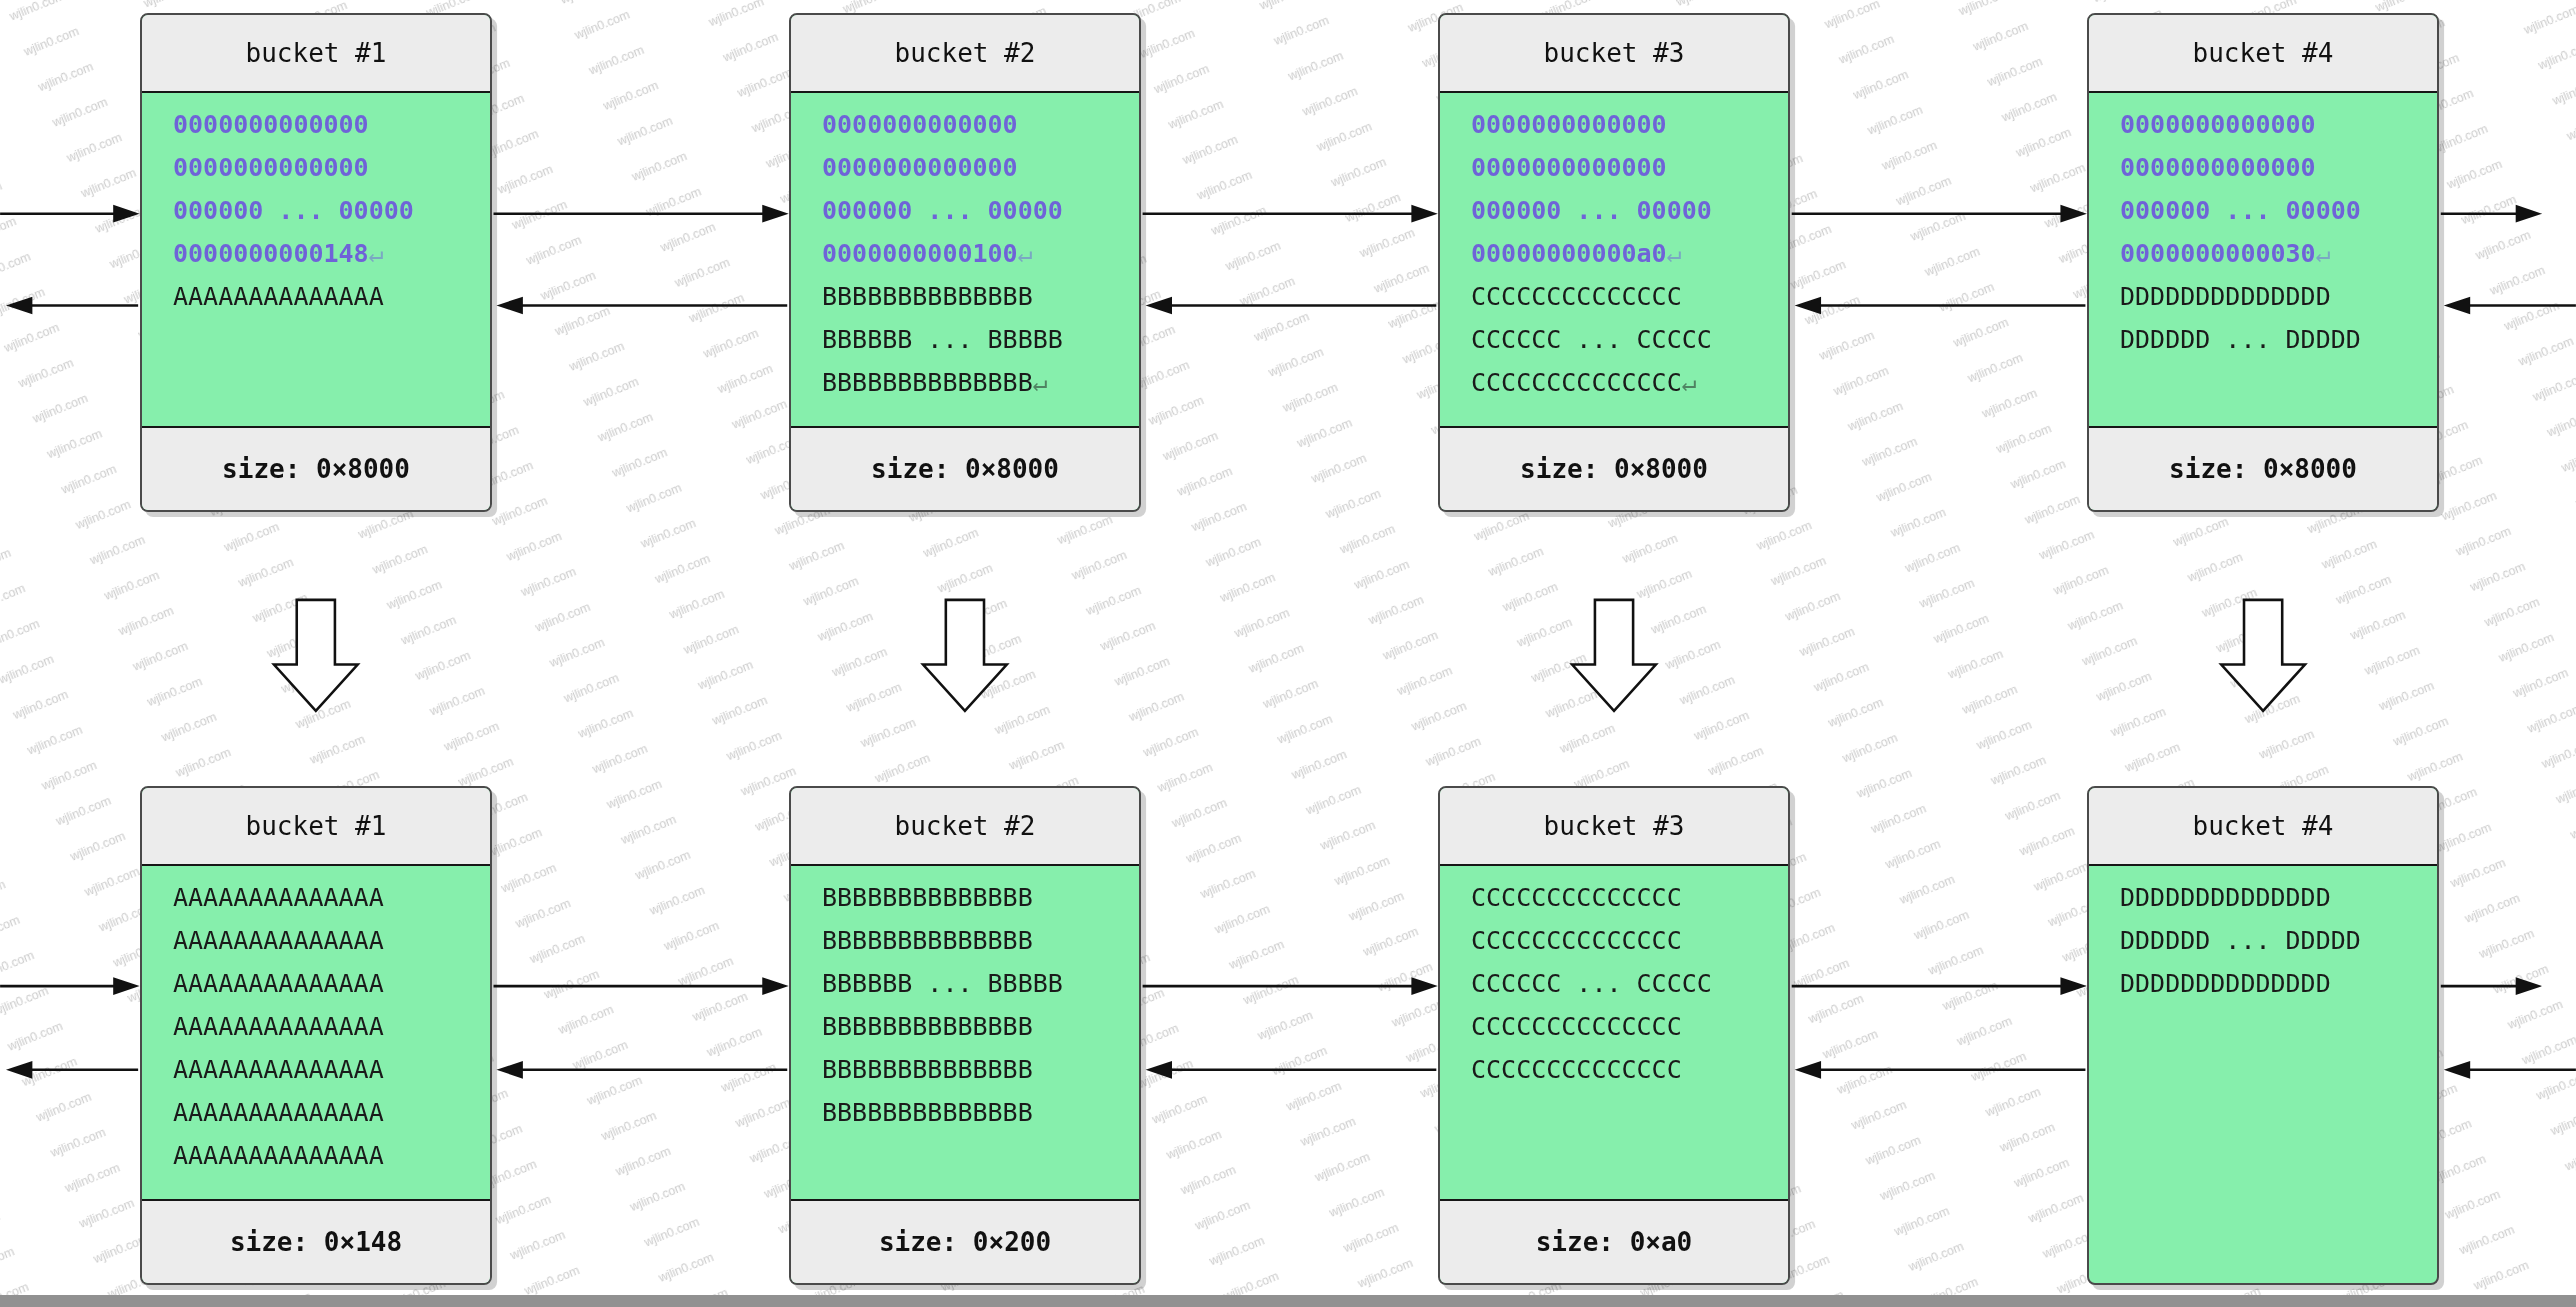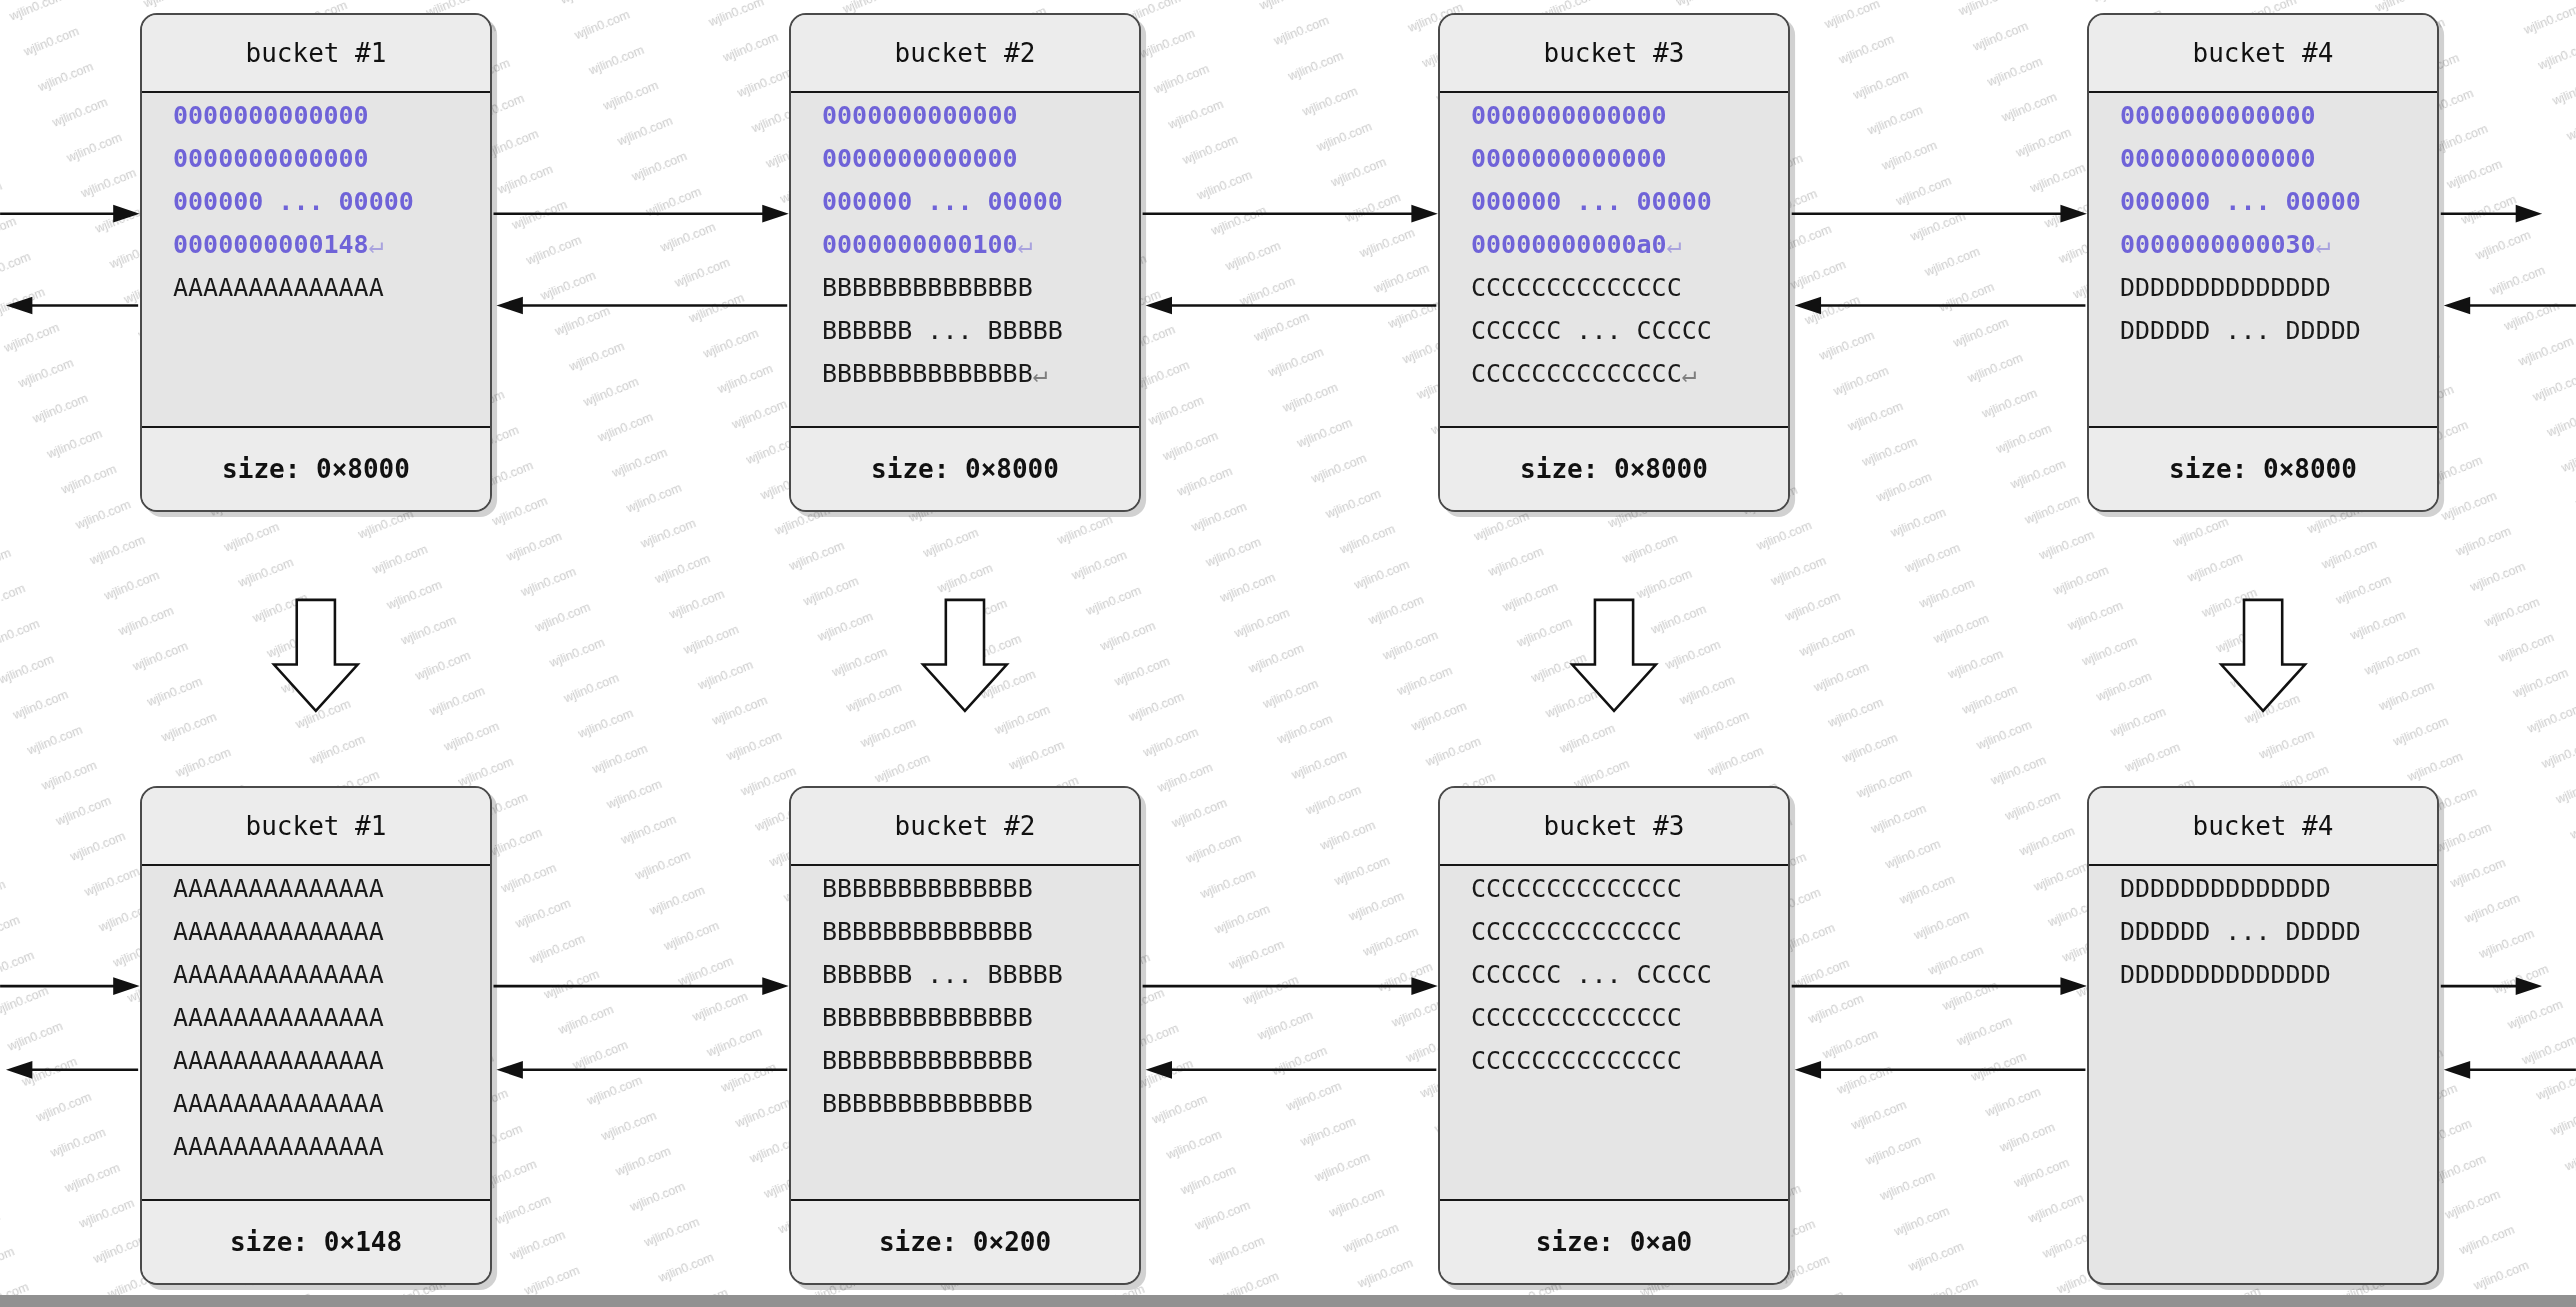--- a/index.html
+++ b/index.html
@@ -9,38 +9,38 @@
     background:#ffffff;
     overflow:hidden;
     font-family:"DejaVu Sans Mono","Liberation Mono",monospace;
   }
   #wm-layer,#arrow-layer{position:absolute;left:0;top:0;pointer-events:none;}
   #buckets{position:absolute;left:0;top:0;width:100%;height:100%;}
   .bucket{
     position:absolute;
     width:352px;height:499px;
     border:2.2px solid #4a4a4a;
-    border-radius:17px;
-    background:#e5e5e5;
+    border-radius:8px;
+    background:#86efac;
     box-shadow:5.1px 5.1px 0 rgba(0,0,0,0.18);
     display:flex;flex-direction:column;
     overflow:hidden;
     box-sizing:border-box;
     justify-content:flex-end;
   }
   .bucket-header{
     height:76px;flex:0 0 76px;
     background:#ececec;
     border-bottom:2.2px solid #161616;
     display:flex;align-items:center;justify-content:center;
     font-size:26px;color:#111;
   }
   .bucket-body{
     flex:1 1 auto;
-    padding:1px 0 0 31px;
+    padding:10px 0 0 31px;
     font-size:25px;
     line-height:43px;
     white-space:pre;
   }
   .line.hex{color:#6f63d8;font-weight:bold;}
   .line.data{color:#1a1a1a;font-weight:500;}
   .ret{opacity:0.5;font-weight:normal;}
   .bucket-footer{
     height:82px;flex:0 0 82px;
     background:#ececec;

